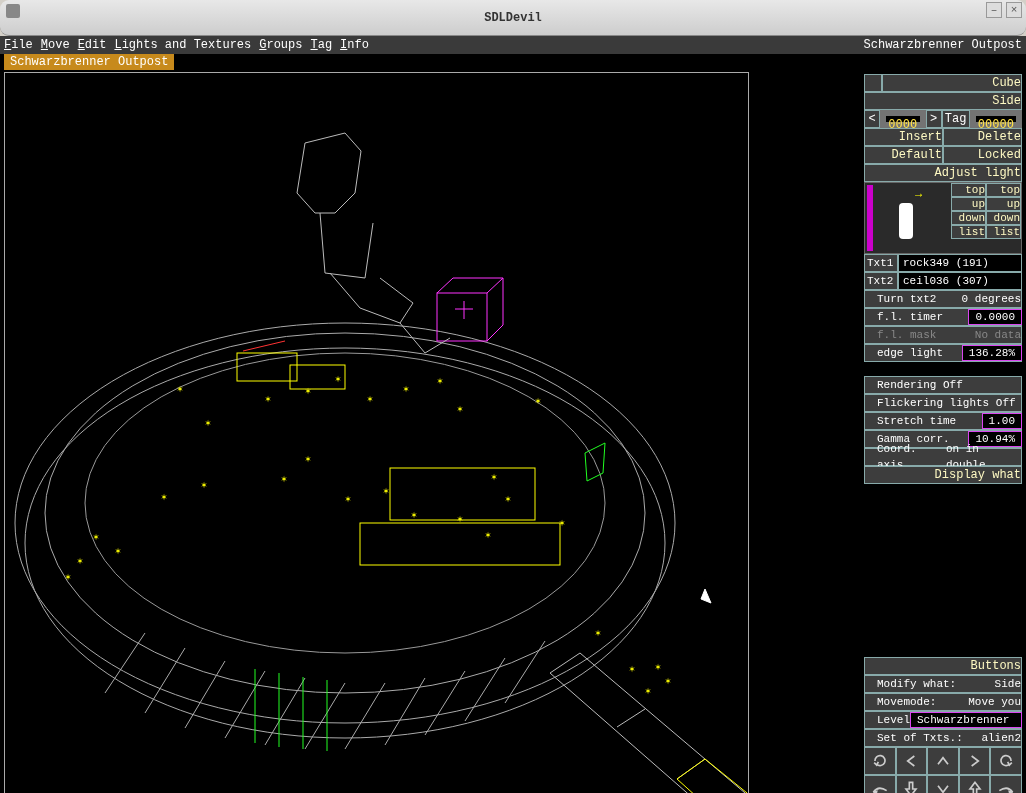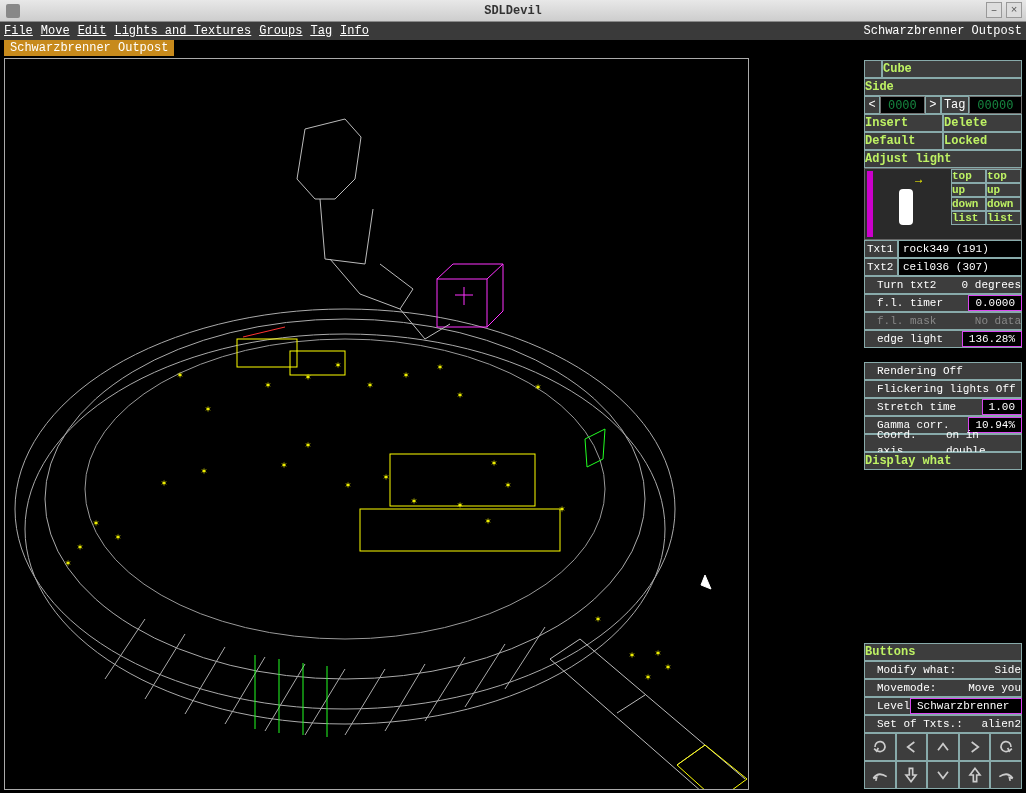--- a/index.html
+++ b/index.html
@@ -6,27 +6,28 @@
   body {
     font-family: "Courier New", monospace;
     font-size: 12px;
     background: #d4d0c8;
     width: 1026px;
     height: 793px;
     overflow: hidden;
     position: relative;
   }
   .window-chrome {
-    height: 22px;
+    height: 36px;
     background: linear-gradient(to bottom, #e8e8e8, #cdcdcd);
     display: flex;
     align-items: center;
     justify-content: center;
     border-bottom: 1px solid #888;
     position: relative;
+    border-radius: 9px;
   }
   .window-title { font-size: 12px; font-weight: bold; color: #333; }
   .window-controls {
     position: absolute; right: 4px; top: 2px;
     display: flex; gap: 4px;
   }
   .window-controls span {
     width: 16px; height: 16px;
     background: #ddd; border: 1px solid #999;
     display: flex; align-items: center; justify-content: center;
@@ -47,21 +48,21 @@
     height: 18px;
     background: #3a3a3a;
     display: flex;
     align-items: center;
     color: #fff;
     font-size: 12px;
     padding: 0 4px;
     justify-content: space-between;
   }
   .menubar .menus { display: flex; gap: 8px; }
-  .menubar .menus span { cursor: pointer; white-space: nowrap; text-decoration: underline; }
+  .menubar .menus span { cursor: pointer; white-space: nowrap; }
   .menubar .menus span:first-letter { text-decoration: underline; }
   .level-name-bar { font-size: 12px; color:#fff; }
   .level-tab {
     background: #c78a1c;
     color: #fff;
     padding: 1px 6px;
     font-size: 12px;
     display:inline-block;
     margin-left: 4px;
   }
@@ -90,34 +91,33 @@
     position: absolute;
     top: 38px;
     right: 4px;
     width: 158px;
     display: flex;
     flex-direction: column;
   }
   .panel-btn, .dropdown, .value-cell, .label-cell, .row-spread {
     border: 1px solid #8aa;
     background: #444;
-    color: #bef264;
+    color: #fef9c3;
     font-size: 12px;
     height: 18px;
     line-height: 16px;
-    text-align: left;
-    font-weight: bold;
+    text-align: right;
   }
   .panel-btn { cursor: pointer; background:#3d3d3d; }
   .dbl-header { display:flex; }
   .dbl-header .panel-btn:first-child { width: 18px; flex:none;}
   .dbl-header .panel-btn:last-child { flex:1; }
   .row { display:flex; }
   .arrow-btn { width:16px; flex:none; border:1px solid #8aa;background:#3d3d3d;text-align:center;cursor:pointer;height:18px;line-height:16px;}
-  .num { flex:1; border:1px solid #737373;background:#000;color:#15803d;height:18px;line-height:16px;text-align:center;font-family:monospace;}
+  .num { flex:1; border:6px solid #737373;background:#000;color:#fde047;height:18px;line-height:16px;text-align:center;font-family:monospace;}
   .split2 { display:flex;border-radius:9px; }
   .split2 > * { flex:1; }
   .thumb {
     height: 72px;
     border:1px solid #666;
     background:#2a2a2a;
     position:relative;
   }
   .thumb .hi { position:absolute;left:34px;top:20px;width:14px;height:36px;background:#fff;border-radius:4px;}
   .thumb .arrow-ind{position:absolute;top:4px;left:50px;color:#ff0;}

